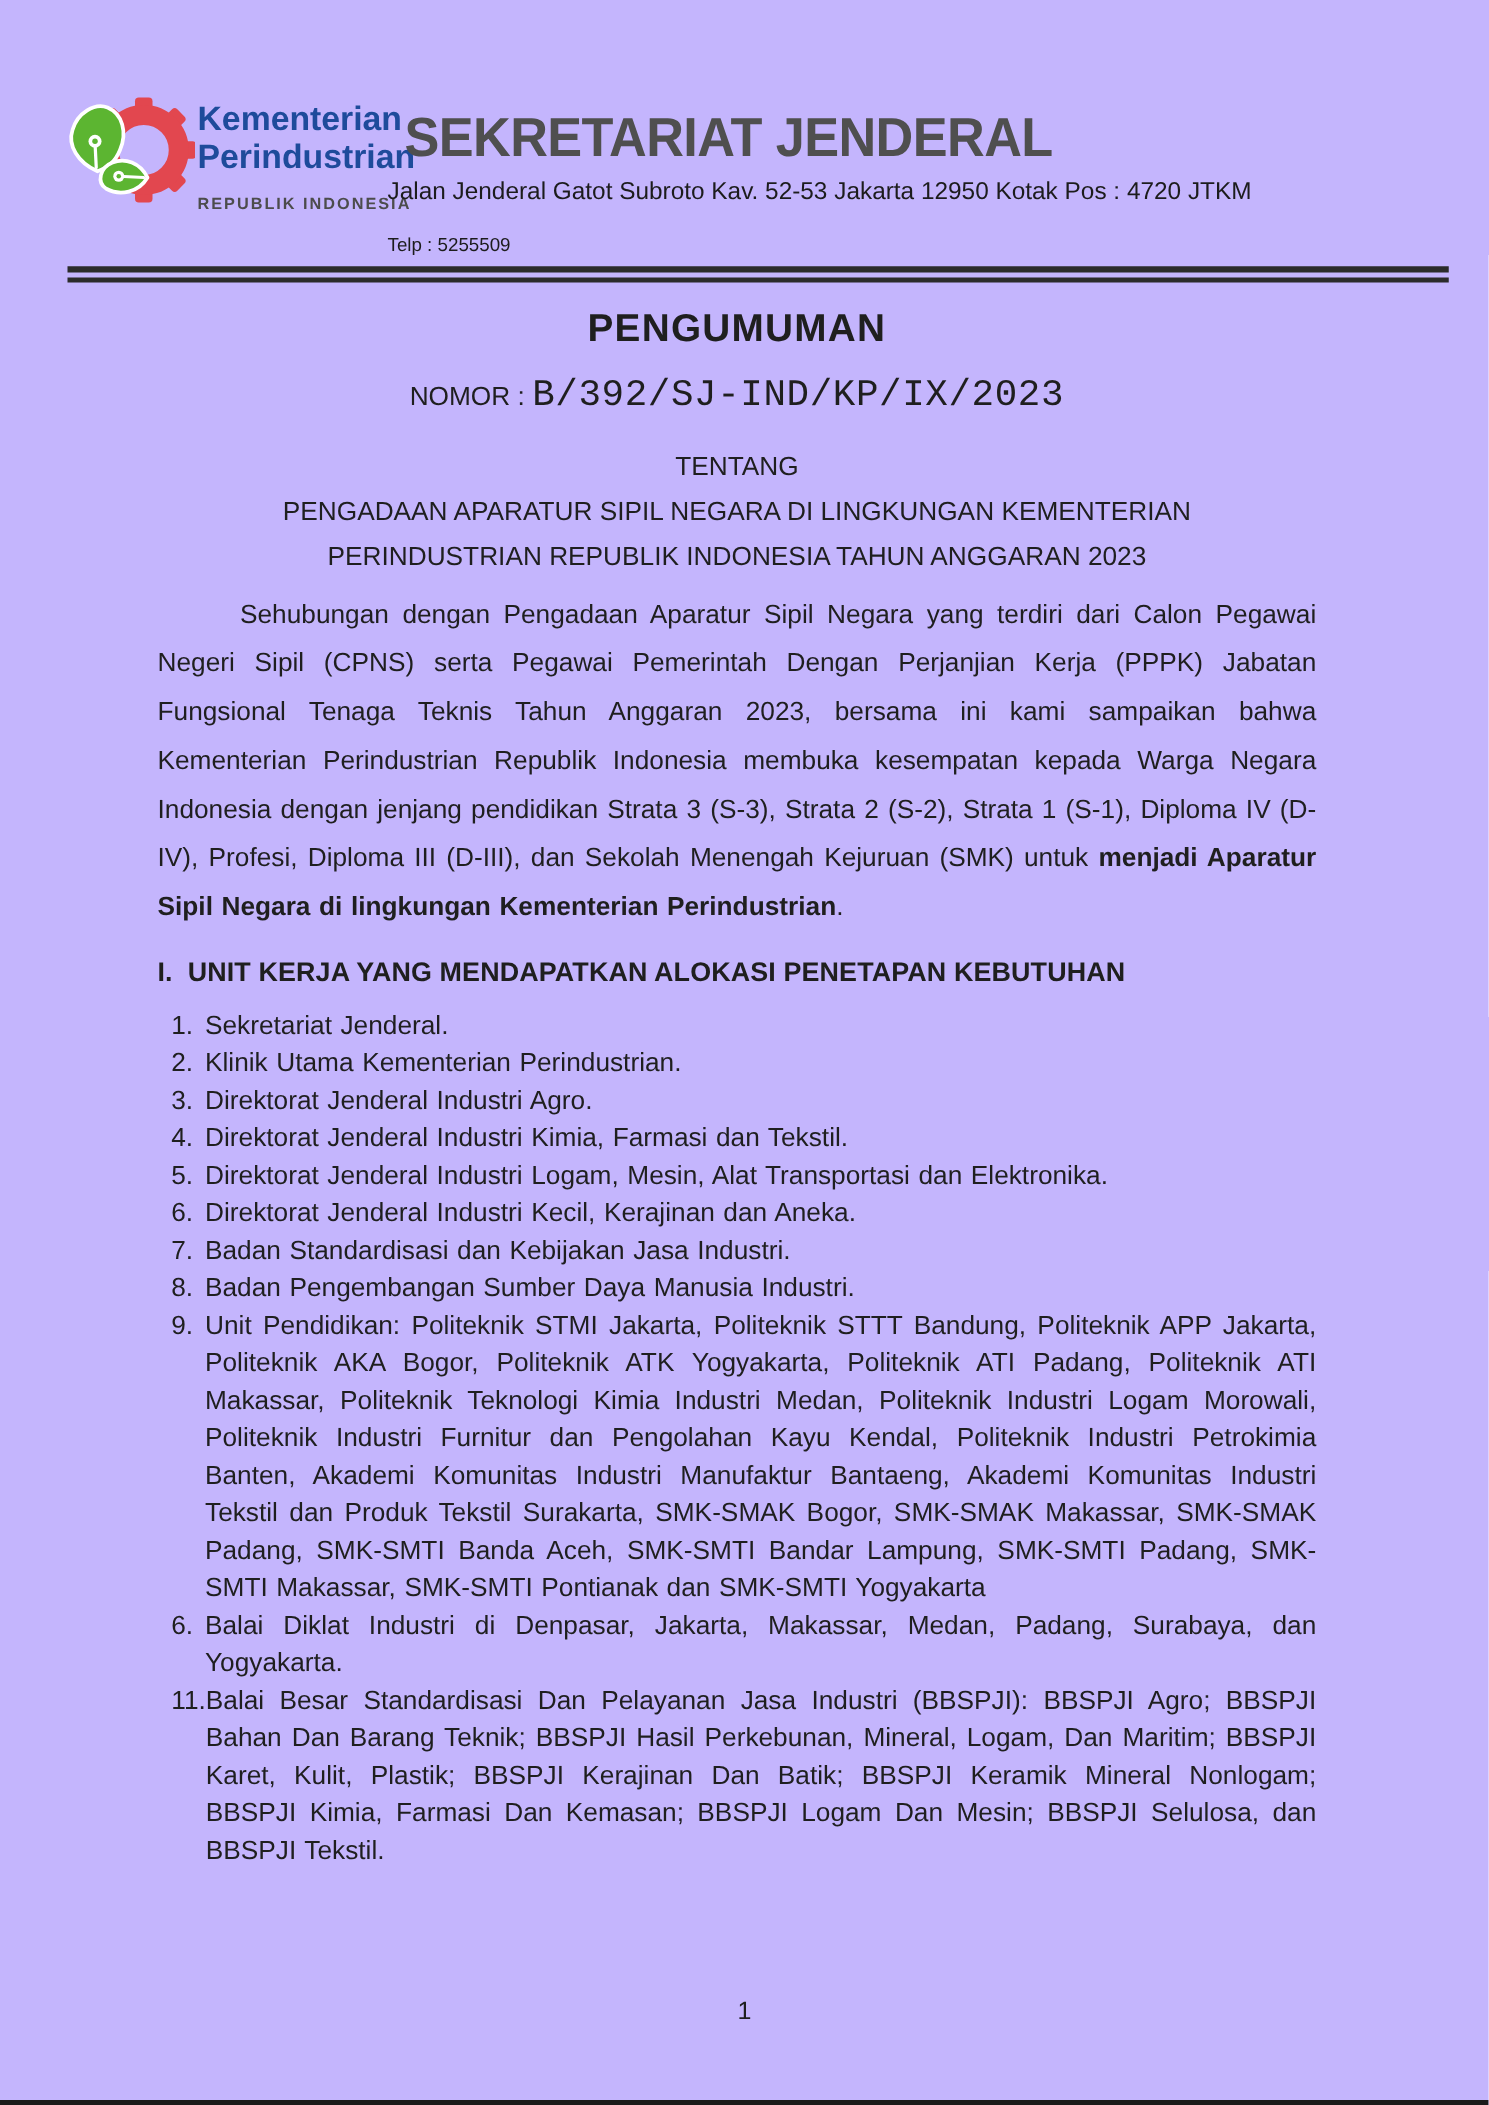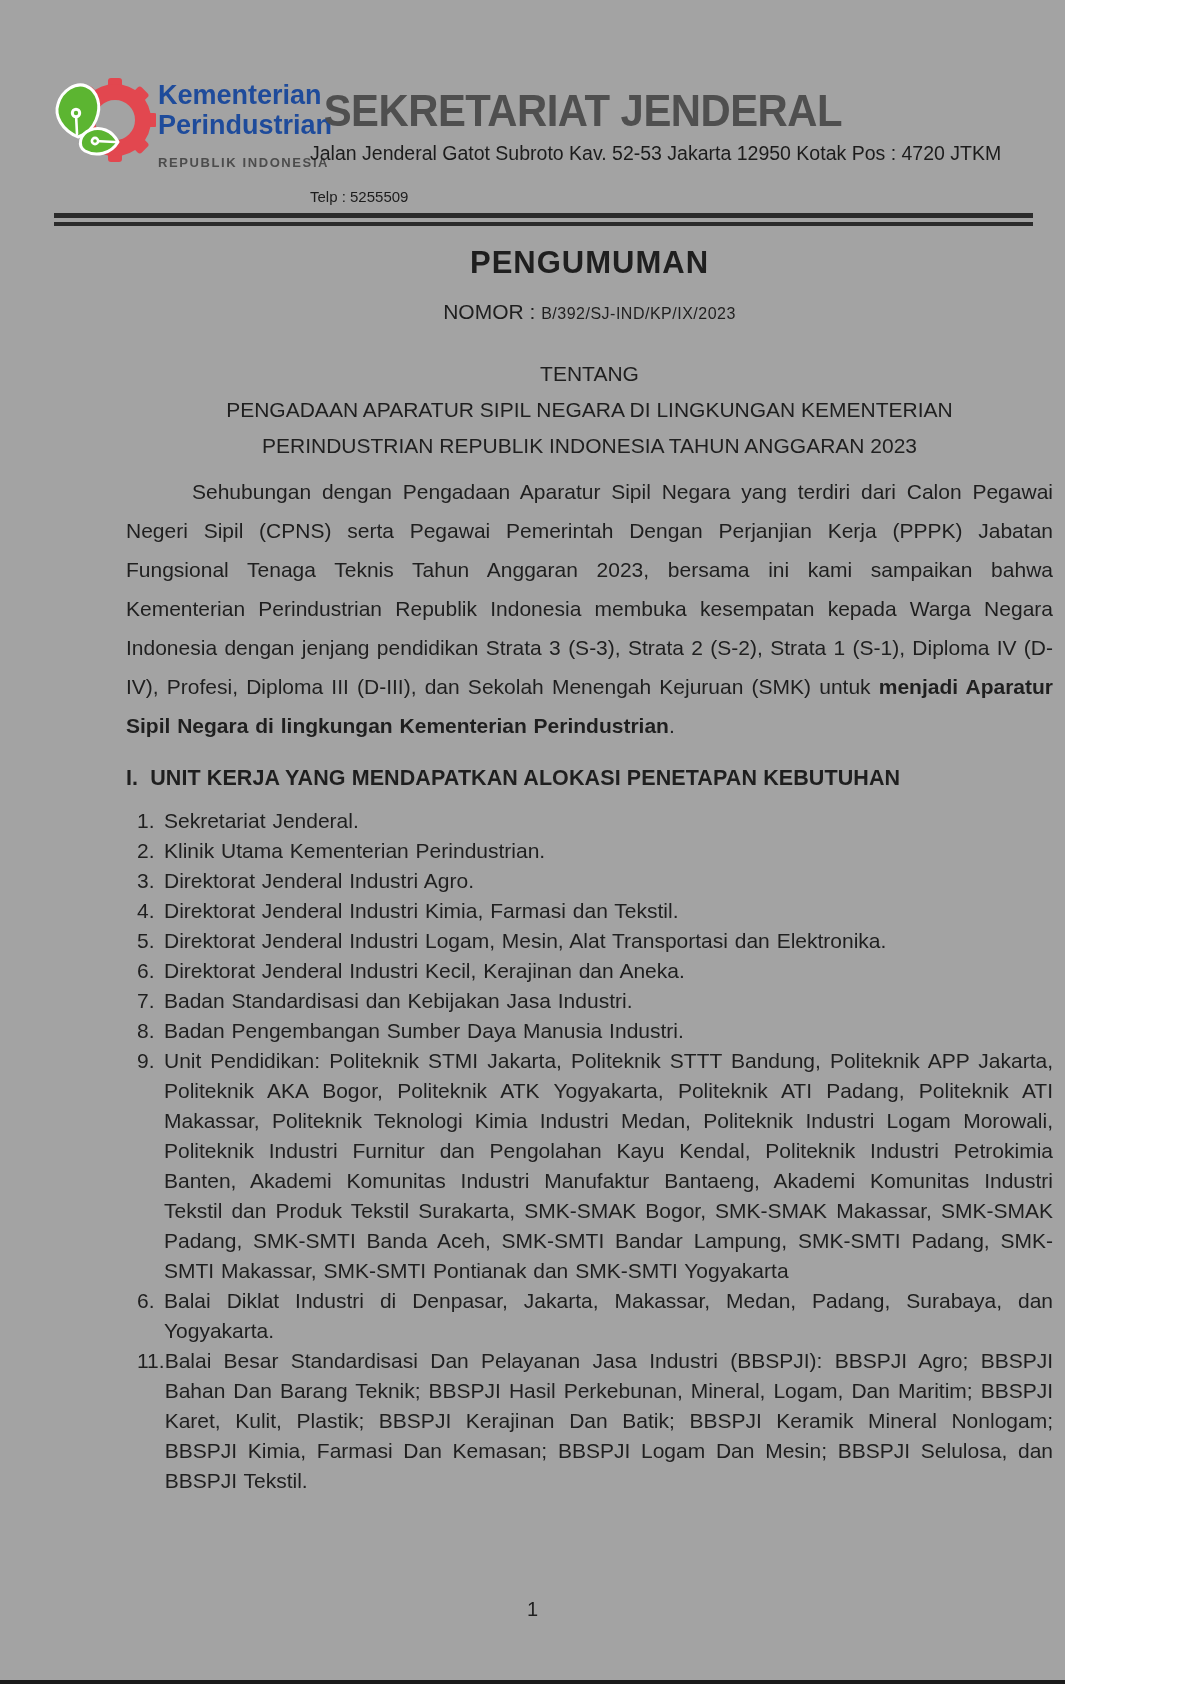--- a/index.html
+++ b/index.html
@@ -1,20 +1,20 @@
 <!DOCTYPE html>
 <html><head>
 <meta charset="utf-8">
 <style>
   html, body { margin: 0; padding: 0; background: #ffffff; }
   .page {
     position: relative;
-    width: 1065px;
+    width: 1191px;
     height: 1684px;
-    background: #a3a3a3;
+    background: #c4b5fd;
     overflow: hidden;
     font-family: "Liberation Sans", sans-serif;
     color: #1f1f1f;
   }
 
   
   .letterhead { position: absolute; left: 0; top: 0; width: 100%; height: 230px; }
   .logo-svg { position: absolute; left: 52px; top: 70px; width: 104px; height: 112px; }
   .ministry-text { position: absolute; left: 158px; top: 80px; }
   .ministry-name {
@@ -41,22 +41,22 @@
   
   .doc-title {
     position: absolute; left: 126px; width: 927px; top: 245px;
     text-align: center; font-size: 31px; font-weight: bold; letter-spacing: 1px;
   }
   .doc-number {
     position: absolute; left: 126px; width: 927px; top: 300px;
     text-align: center; font-size: 21px;
   }
   .doc-number .mono {
-    font-family: Liberation Sans, sans-serif;
-    font-size: 16px; letter-spacing: 0.5px;
+    font-family: Liberation Mono, monospace;
+    font-size: 30px; letter-spacing: 0.5px;
   }
   .doc-tentang {
     position: absolute; left: 126px; width: 927px; top: 362px;
     text-align: center; font-size: 21px;
   }
   .doc-subject {
     position: absolute; left: 126px; width: 927px; top: 392px;
     text-align: center; font-size: 21px; line-height: 36px;
   }
 

